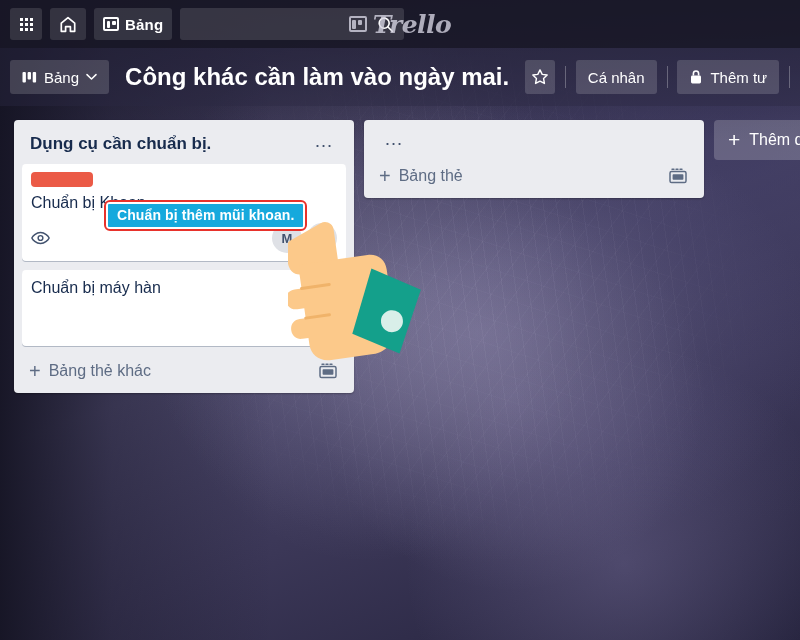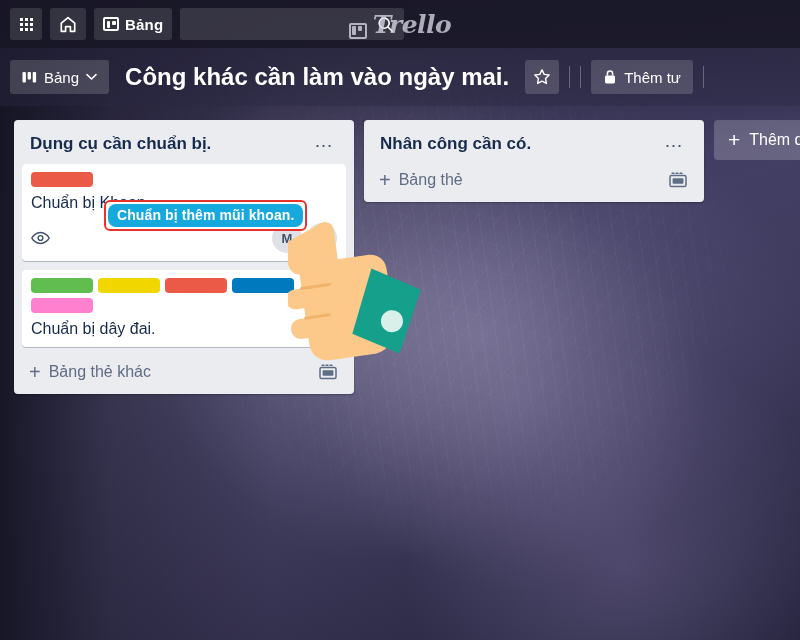--- a/index.html
+++ b/index.html
@@ -69,21 +69,21 @@
   #search-input {
     flex:1; background:transparent; border:none; outline:none;
     color:#fff; font-size:13px; font-family:inherit;
   }
   #search-input::placeholder { color:rgba(255,255,255,0.55); }
   #brand {
     position:absolute; left:0; right:0; top:0; height:48px;
     display:flex; align-items:center; justify-content:center;
     pointer-events:none;
   }
-  #brand .brand-inner { display:flex; align-items:flex-end; gap:6px; opacity:.78; }
+  #brand .brand-inner { display:flex; align-items:center; gap:6px; opacity:.78; }
   #brand .wordmark {
     font-family:"DejaVu Serif", serif;
     font-style:italic; font-weight:700;
     font-size:25px; color:#d8d6e4; letter-spacing:-.5px;
   }
 
   
   .board-ico { width:16px; height:14px; border:2px solid #fff; border-radius:2px; display:flex; padding:1.5px; gap:1.5px; }
   .board-ico span { background:#fff; border-radius:1px; display:block; }
   .board-ico .c1 { width:4px; height:100%; }
@@ -179,21 +179,21 @@
     white-space:nowrap; overflow:hidden;
   }
 
   
   #tooltip-wrap {
     position:absolute; left:104px; top:200px; z-index:30;
     border:2px solid #e8322b; border-radius:6px;
     padding:2px; background:#fff;
   }
   #tooltip {
-    background:#16a9dd; border-radius:8px;
+    background:#16a9dd; border-radius:1px;
     padding:3px 9px 4px 9px;
     color:#fff; font-size:14px; font-weight:700;
     white-space:nowrap; letter-spacing:.1px;
   }
 
   
   #hand { position:absolute; left:288px; top:212px; z-index:28; pointer-events:none; }
 </style>
 </head>
 <body>
@@ -267,20 +267,23 @@
   <div id="board-title">Công khác cần làm vào ngày mai.</div>
 
   <div class="bh-icon-btn">
     <svg width="18" height="18" viewBox="0 0 20 20">
       <path d="M10 2.1l2.45 4.97 5.49.8-3.97 3.87.94 5.46L10 14.62l-4.91 2.58.94-5.46L2.06 7.87l5.49-.8z" fill="none" stroke="#fff" stroke-width="1.6" stroke-linejoin="round"></path>
     </svg>
   </div>
 
   <div class="bh-sep"></div>
 
+  <div class="bh-btn">
+    <span>Cá nhân</span>
+  </div>
 
   <div class="bh-sep"></div>
 
   <div class="bh-btn">
     <svg width="14" height="16" viewBox="0 0 14 16">
       <rect x="2" y="6.5" width="10" height="8" rx="1.4" fill="#fff"></rect>
       <path d="M4.4 6.5V4.6a2.6 2.6 0 0 1 5.2 0v1.9" fill="none" stroke="#fff" stroke-width="1.6"></path>
     </svg>
     <span>Thêm tư</span>
   </div>
@@ -308,50 +311,48 @@
             <circle cx="10" cy="7" r="2.5" fill="none" stroke="#42526e" stroke-width="1.5"></circle>
           </svg>
         </div>
         <div class="avatars">
           <span class="avatar">M</span>
           <span class="avatar">TT</span>
         </div>
       </div>
     </div>
 
+
     <div class="card">
-      <div class="labels">
-        <span class="label" style="background:#61bd4f"></span>
-        <span class="label" style="background:#f2d600"></span>
-        <span class="label" style="background:#eb5a46"></span>
-        <span class="label" style="background:#0079bf"></span>
-        <span class="label" style="background:#ff80ce"></span>
+      <div class="card-title">Chuẩn bị máy hàn</div>
+      <div class="card-footer">
+        <div class="badges"></div>
+        <div class="avatars">
+          <span class="avatar">TT</span>
+        </div>
       </div>
-      <div class="card-title">Chuẩn bị dây đai.</div>
-    </div>
-
+    </div>
 
     <div class="add-card">
       <span class="left">
         <span class="plus">+</span>
         <span>Bảng thẻ khác</span>
       </span>
       <svg width="18" height="16" viewBox="0 0 18 16">
         <rect x="1" y="3.5" width="16" height="11" rx="1.6" fill="none" stroke="#5e6c84" stroke-width="1.5"></rect>
         <rect x="3.6" y="6.3" width="10.8" height="5.4" rx="0.8" fill="#5e6c84"></rect>
         <line x1="3" y1="1.3" x2="5" y2="1.3" stroke="#5e6c84" stroke-width="1.4" stroke-linecap="round"></line>
         <line x1="7" y1="1.3" x2="9" y2="1.3" stroke="#5e6c84" stroke-width="1.4" stroke-linecap="round"></line>
         <line x1="11" y1="1.3" x2="13" y2="1.3" stroke="#5e6c84" stroke-width="1.4" stroke-linecap="round"></line>
       </svg>
     </div>
   </div>
 
   <div class="list" style="max-height:104px">
     <div class="list-head">
-      <span class="list-title">Nhân công cần có.</span>
       <span class="dots">…</span>
     </div>
     <div class="add-card">
       <span class="left">
         <span class="plus">+</span>
         <span>Bảng thẻ</span>
       </span>
       <svg width="18" height="16" viewBox="0 0 18 16">
         <rect x="1" y="3.5" width="16" height="11" rx="1.6" fill="none" stroke="#5e6c84" stroke-width="1.5"></rect>
         <rect x="3.6" y="6.3" width="10.8" height="5.4" rx="0.8" fill="#5e6c84"></rect>

